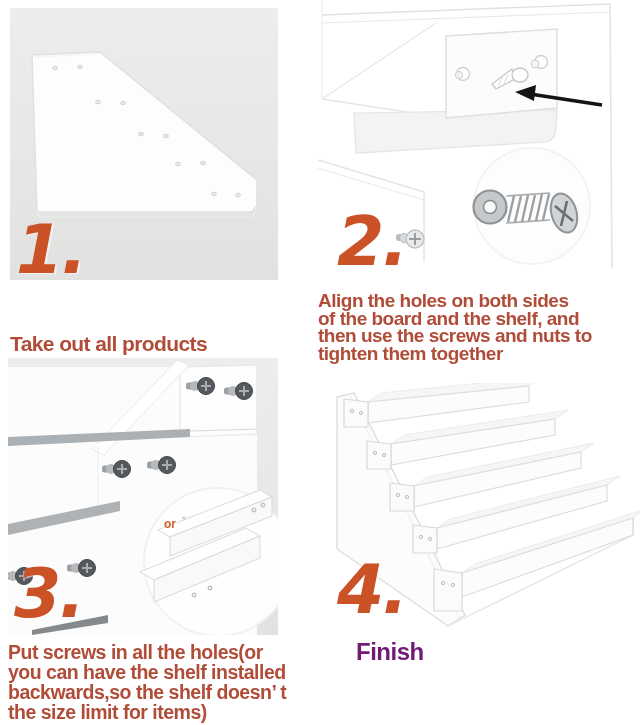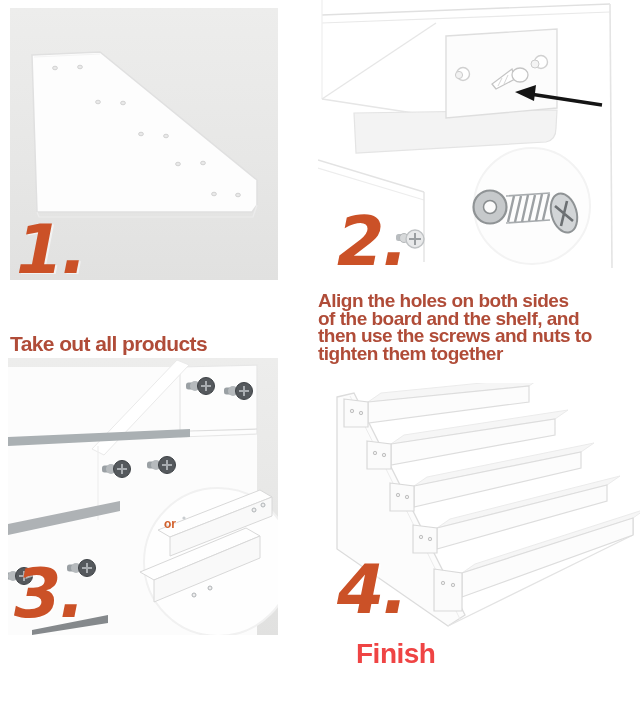--- a/index.html
+++ b/index.html
@@ -24,21 +24,21 @@
   .n1{left:16px;top:216px;}
   .n2{left:337px;top:208px;}
   .n3{left:14px;top:560px;}
   .n4{left:337px;top:556px;}
   .caption{
     position:absolute;font-weight:700;color:#b04c38;white-space:pre;
   }
   .c1{left:10px;top:286px;font-size:21px;letter-spacing:-0.6px;margin-top:46px;}
   .c2{left:318px;top:292px;font-size:19px;line-height:17.6px;letter-spacing:-0.5px;}
   .c3{left:8px;top:642px;font-size:19.5px;line-height:20px;letter-spacing:-0.5px;}
-  .c4{left:356px;top:638px;font-size:28px;letter-spacing:-0.5px;color:#ef4444;}
+  .c4{left:356px;top:638px;font-size:24px;letter-spacing:-0.5px;color:#701a75;}
   .orlabel{
     position:absolute;left:164px;top:517px;font-size:12px;font-weight:800;
     color:#d2602b;text-shadow:1px 1px 0 rgba(255,255,255,.7);
   }
   svg{display:block;}
 </style>
 </head>
 <body>
 
 <div class="canvas">
@@ -168,20 +168,24 @@
           <polygon points="146,222 252,178 252,200 146,244" fill="#f9f9f9" stroke="#d8d8d8" stroke-width="1"></polygon>
           <circle cx="186" cy="237" r="2" fill="#eeeeee" stroke="#b0b4b7" stroke-width="1"></circle>
           <circle cx="202" cy="230" r="2" fill="#eeeeee" stroke="#b0b4b7" stroke-width="1"></circle>
           <circle cx="158" cy="167" r="1.6" fill="#c9cdd0"></circle>
           <circle cx="176" cy="160" r="1.6" fill="#c9cdd0"></circle>
         </g>
       </svg>
     </div>
     <div class="orlabel">or</div>
     <div class="stepnum n3">3.</div>
+    <div class="caption c3">Put screws in all the holes(or
+you can have the shelf installed
+backwards,so the shelf doesn’ t
+the size limit for items)</div>
   </div>
 
   <div class="quad">
     <svg class="illus" style="left:330px;top:383px" width="310" height="247" viewBox="0 0 310 247">
 
       <polygon points="7,14 24,10 135,232 118,243 7,166" fill="#fcfcfc" stroke="#dcdcdc" stroke-width="1.3"></polygon>
       <line x1="20" y1="13" x2="130" y2="236" stroke="#ebebeb" stroke-width="1"></line>
 
       <line x1="118" y1="243" x2="303" y2="152" stroke="#e3e3e3" stroke-width="1.3"></line>
       <line x1="303" y1="135" x2="303" y2="152" stroke="#dddddd" stroke-width="1.3"></line>

